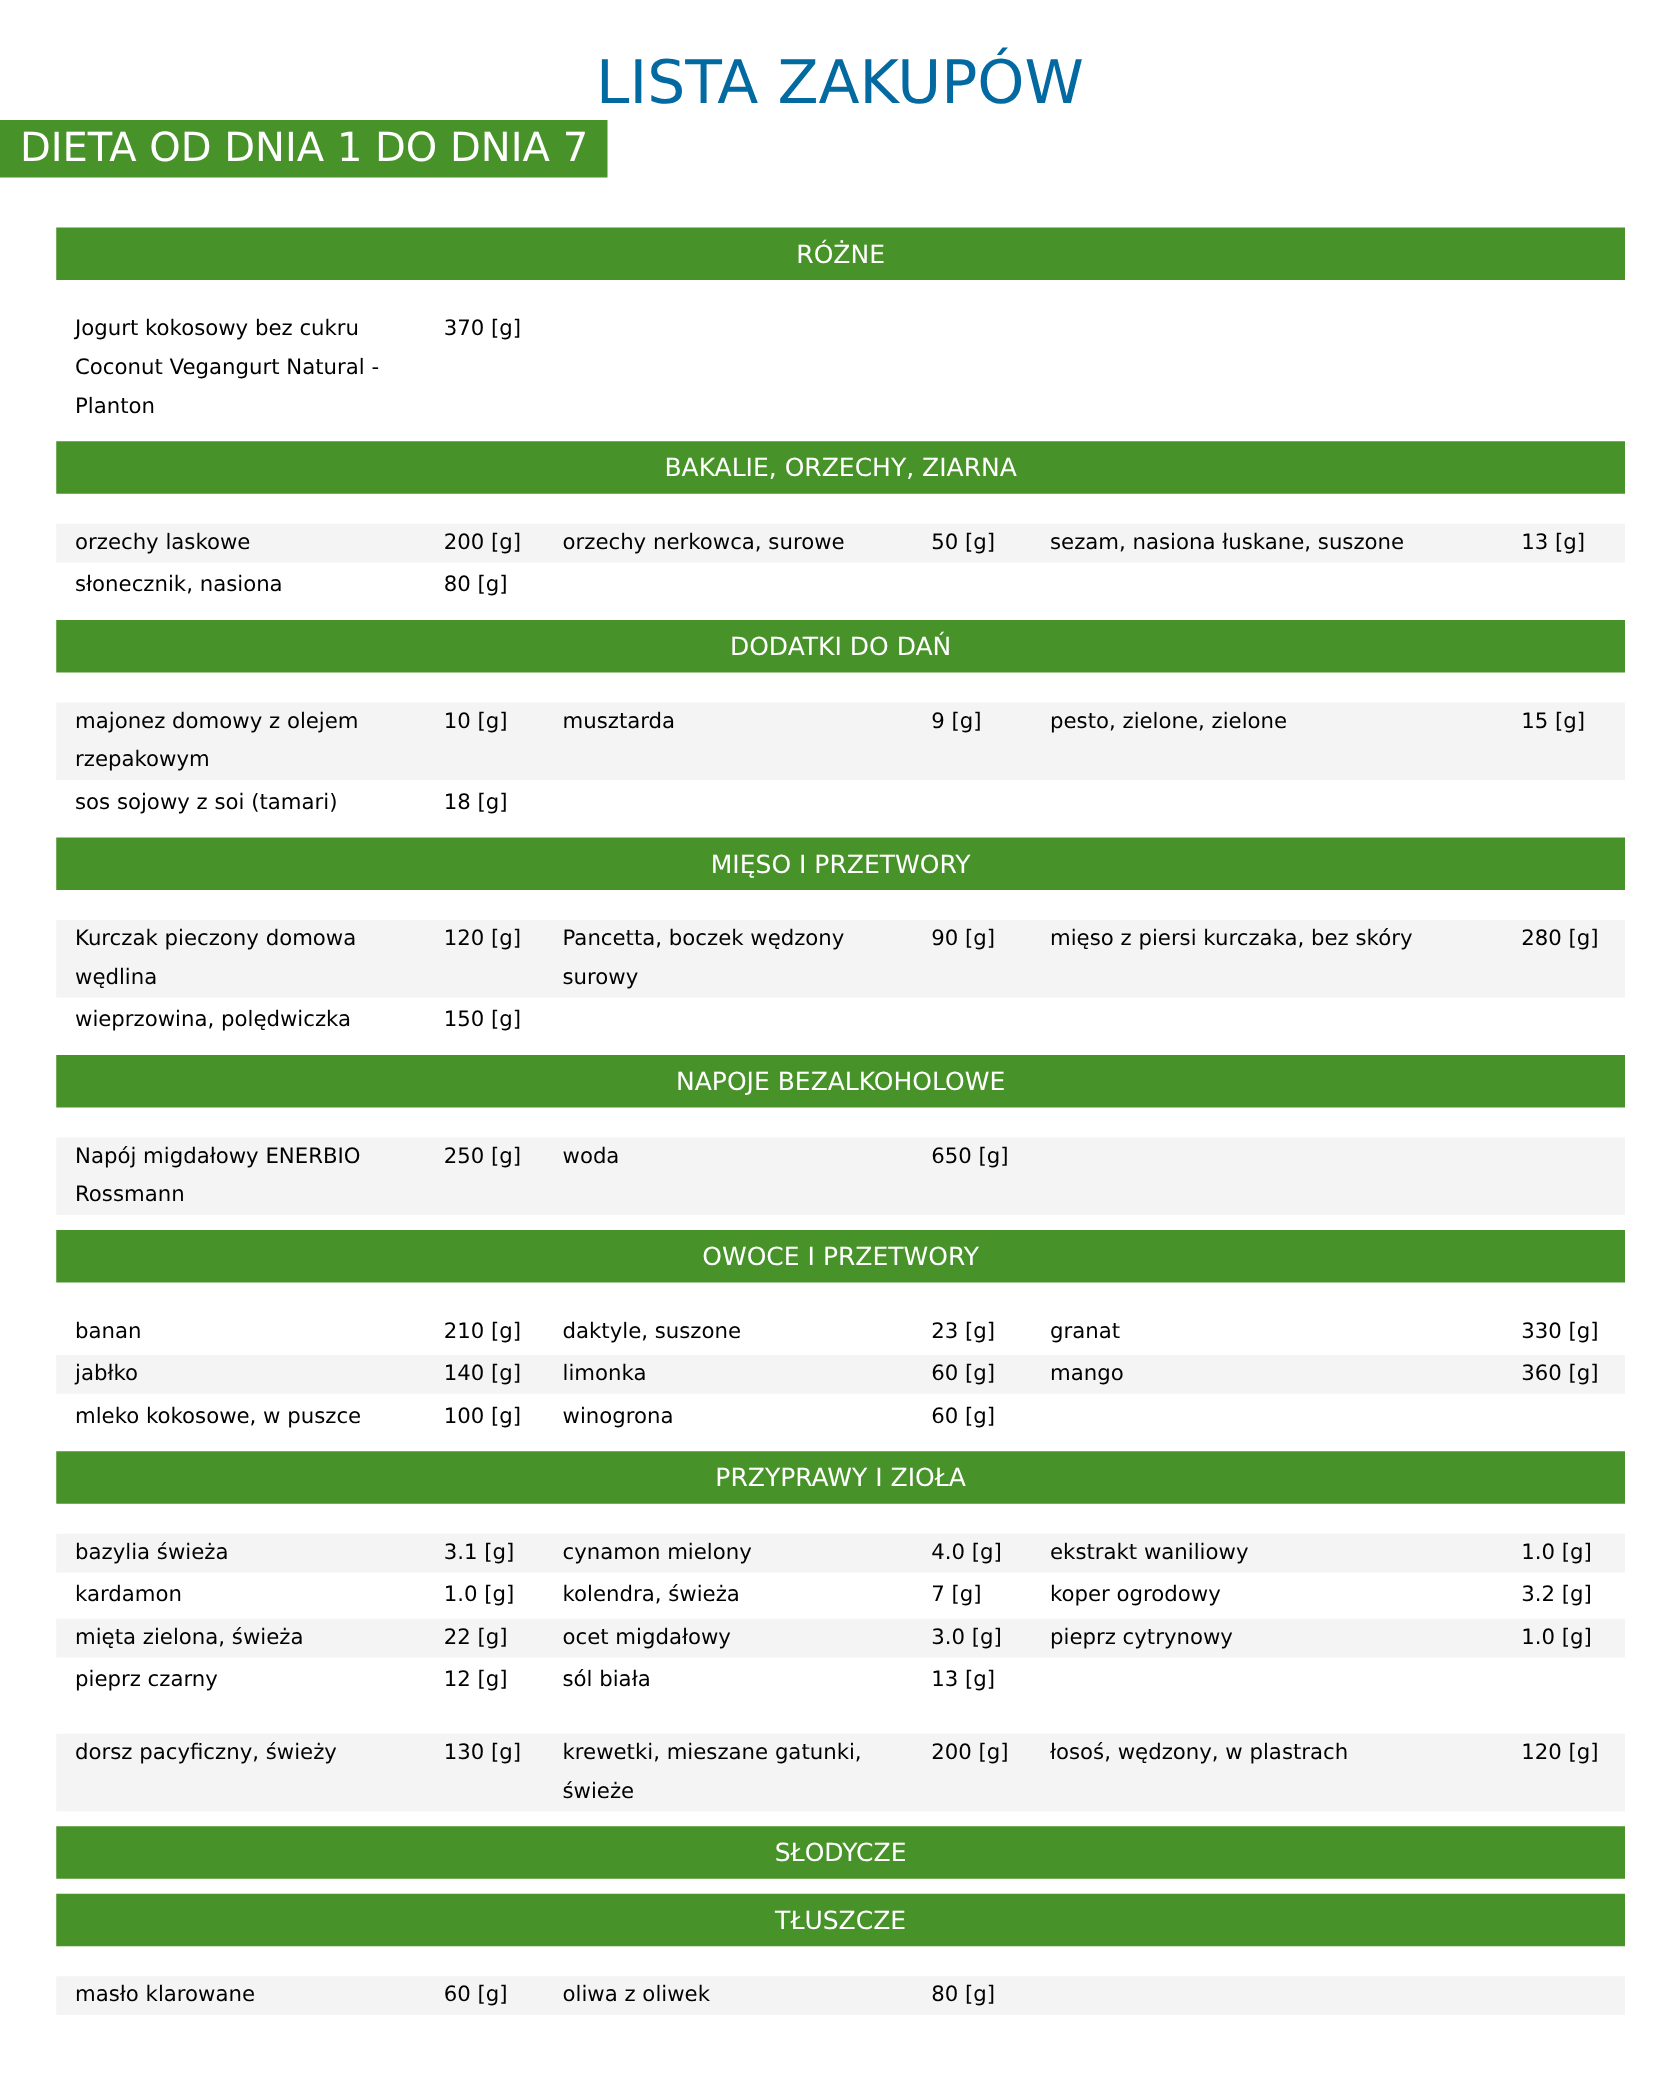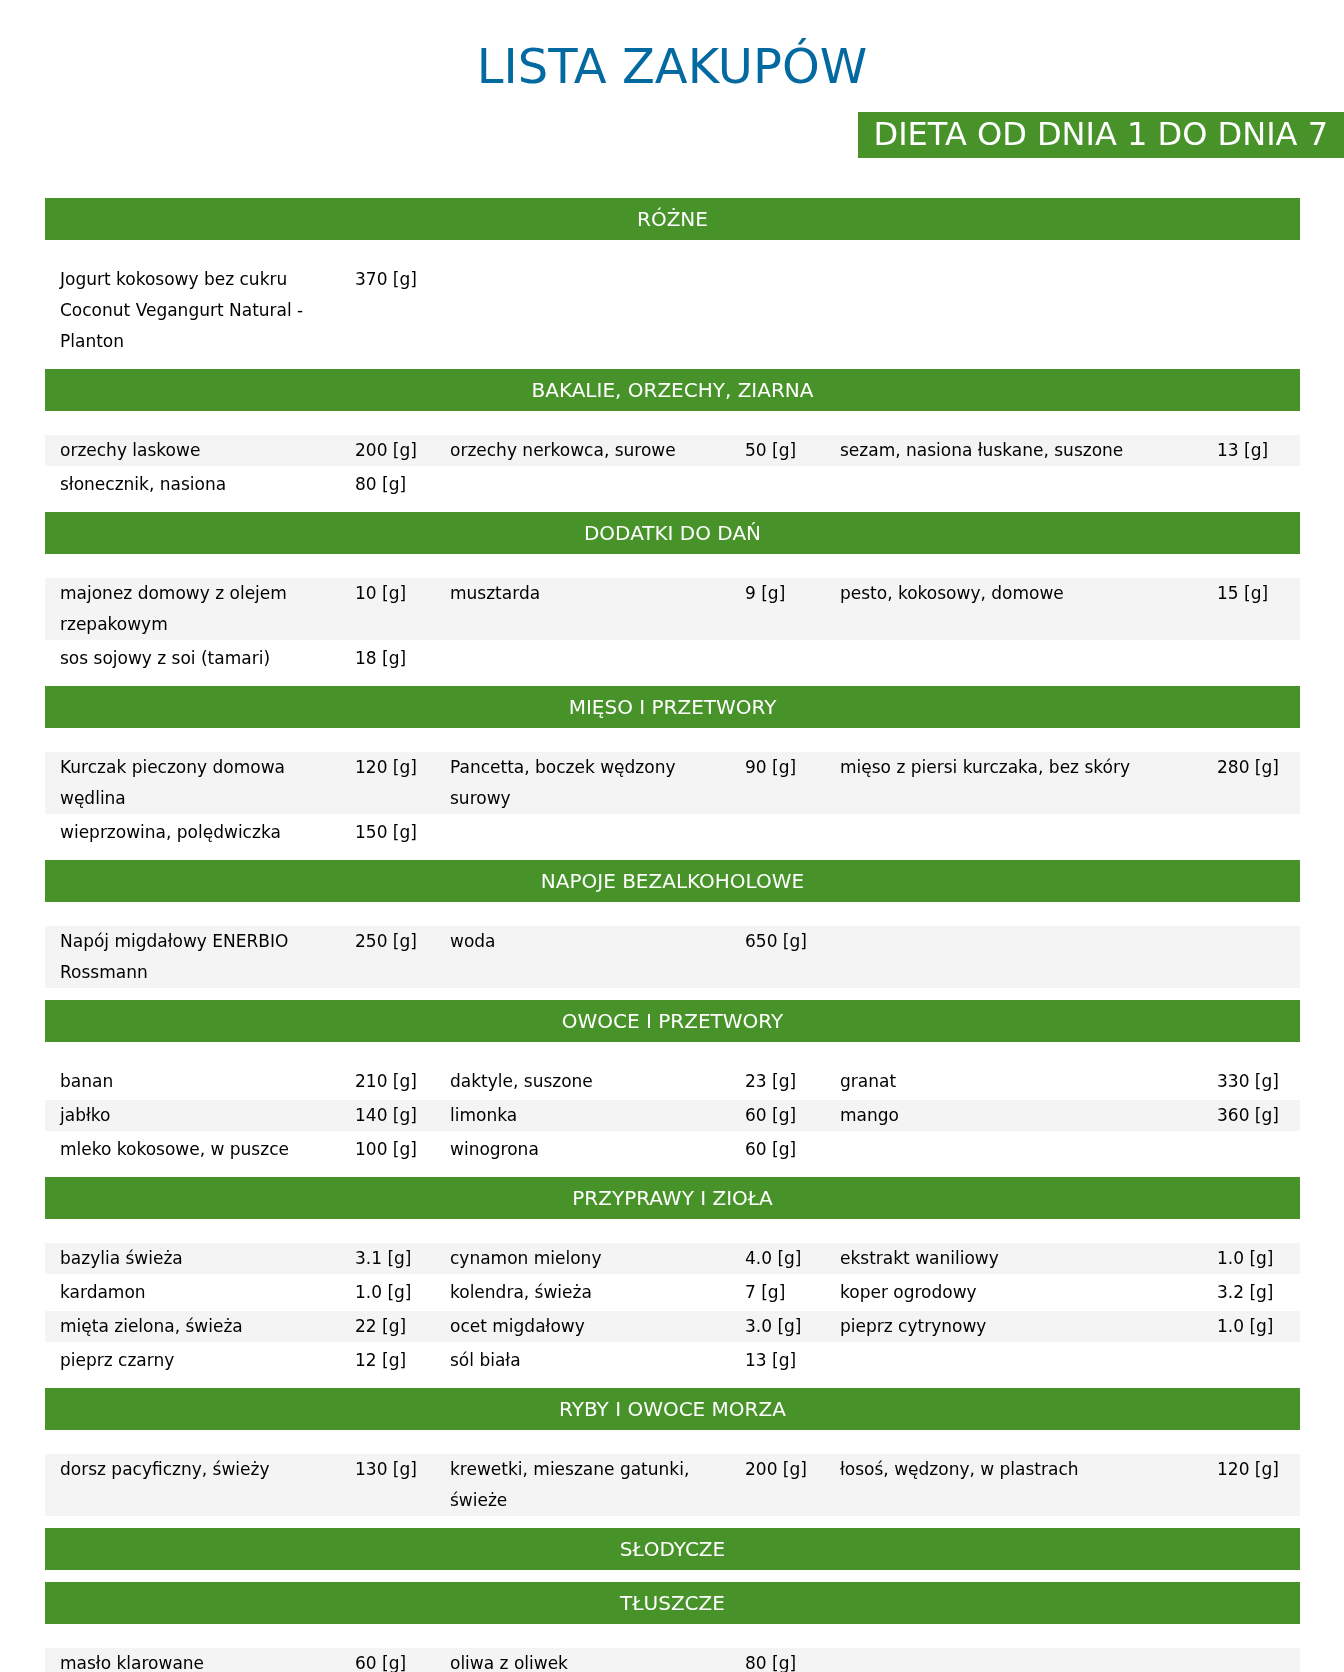--- a/index.html
+++ b/index.html
@@ -20,21 +20,21 @@
     color: var(--text);
   }
   .page-title {
     margin: 38px 0 0 0;
     text-align: center;
     font-size: 48px;
     font-weight: 400;
     line-height: 1.2;
     color: #0369a1;
   }
-  .banner-wrap { text-align: right; margin-top: 16px; }
+  .banner-wrap { text-align: left; }
   .banner {
     display: inline-block;
     background: var(--green);
     color: var(--header-text);
     font-size: 32px;
     line-height: 1.0;
     padding: 6px 16px 8px 16px;
   }
   .list { margin: 40px 44px 0 45px; }
   .section-header {
@@ -124,21 +124,21 @@
           <div class="row shaded">
             <div class="pair">
               <span class="label">majonez domowy z olejem rzepakowym</span>
               <span class="amount">10 [g]</span>
             </div>
             <div class="pair">
               <span class="label">musztarda</span>
               <span class="amount">9 [g]</span>
             </div>
             <div class="pair last">
-              <span class="label">pesto, kokosowy, domowe</span>
+              <span class="label">pesto, zielone, zielone</span>
               <span class="amount">15 [g]</span>
             </div>
           </div>
           <div class="row">
             <div class="pair">
               <span class="label">sos sojowy z soi (tamari)</span>
               <span class="amount">18 [g]</span>
             </div>
             <div class="pair"></div>
             <div class="pair last"></div>
@@ -284,21 +284,20 @@
             </div>
             <div class="pair">
               <span class="label">sól biała</span>
               <span class="amount">13 [g]</span>
             </div>
             <div class="pair last"></div>
           </div>
         </div>
       </div>
       <div class="section">
-        <div class="section-header">RYBY I OWOCE MORZA</div>
         <div class="section-body">
           <div class="row shaded">
             <div class="pair">
               <span class="label">dorsz pacyficzny, świeży</span>
               <span class="amount">130 [g]</span>
             </div>
             <div class="pair">
               <span class="label">krewetki, mieszane gatunki, świeże</span>
               <span class="amount">200 [g]</span>
             </div>

